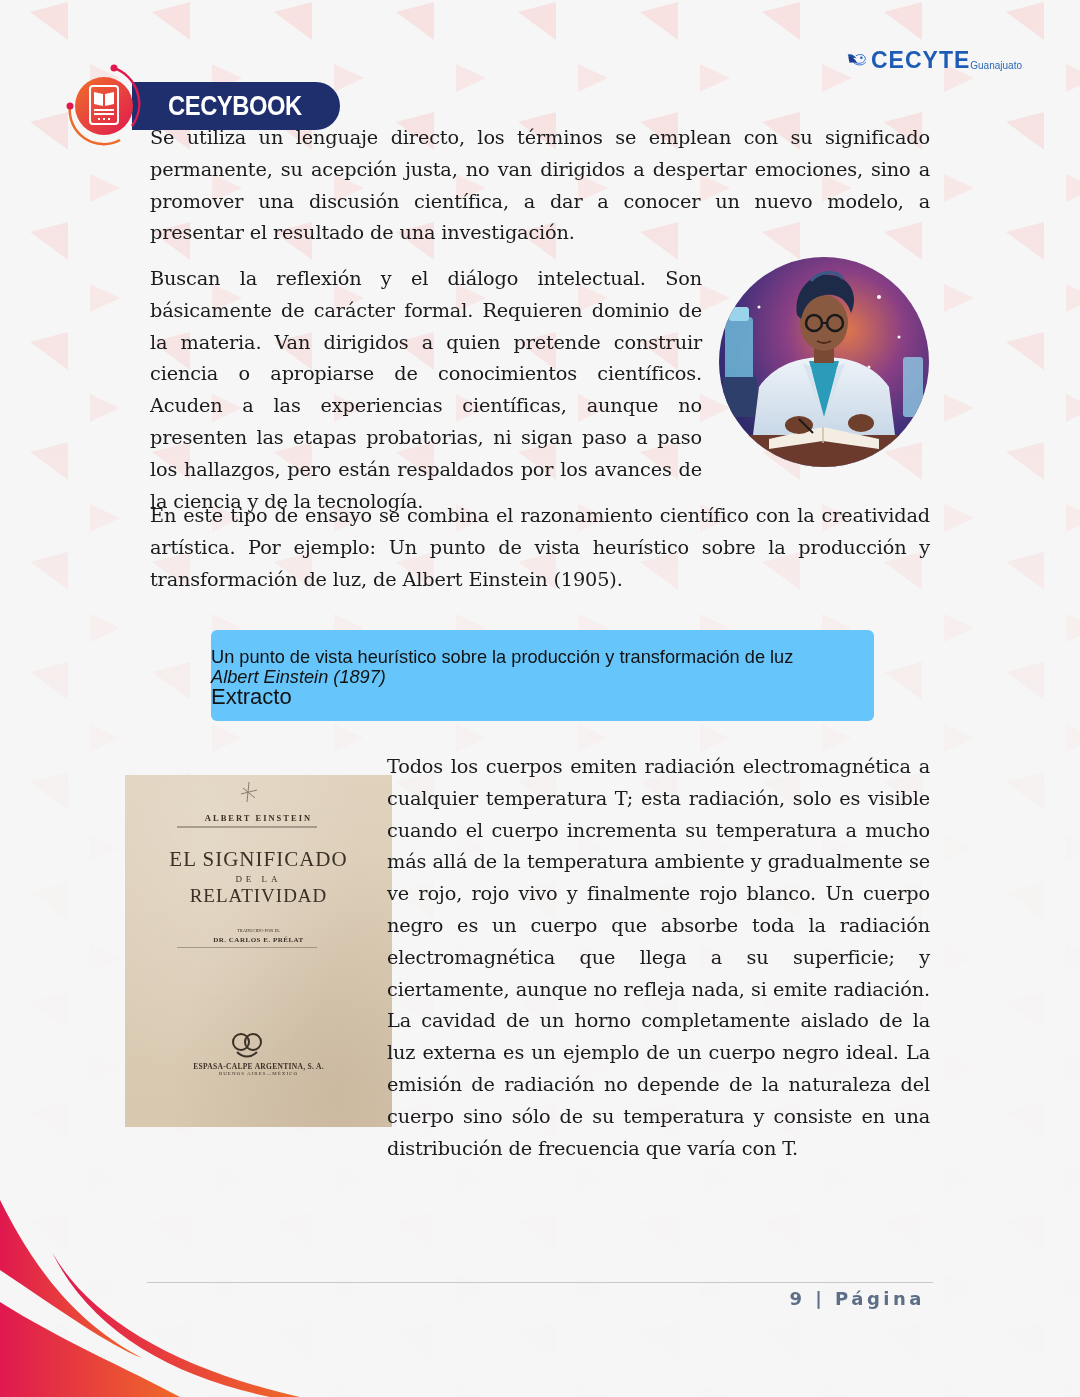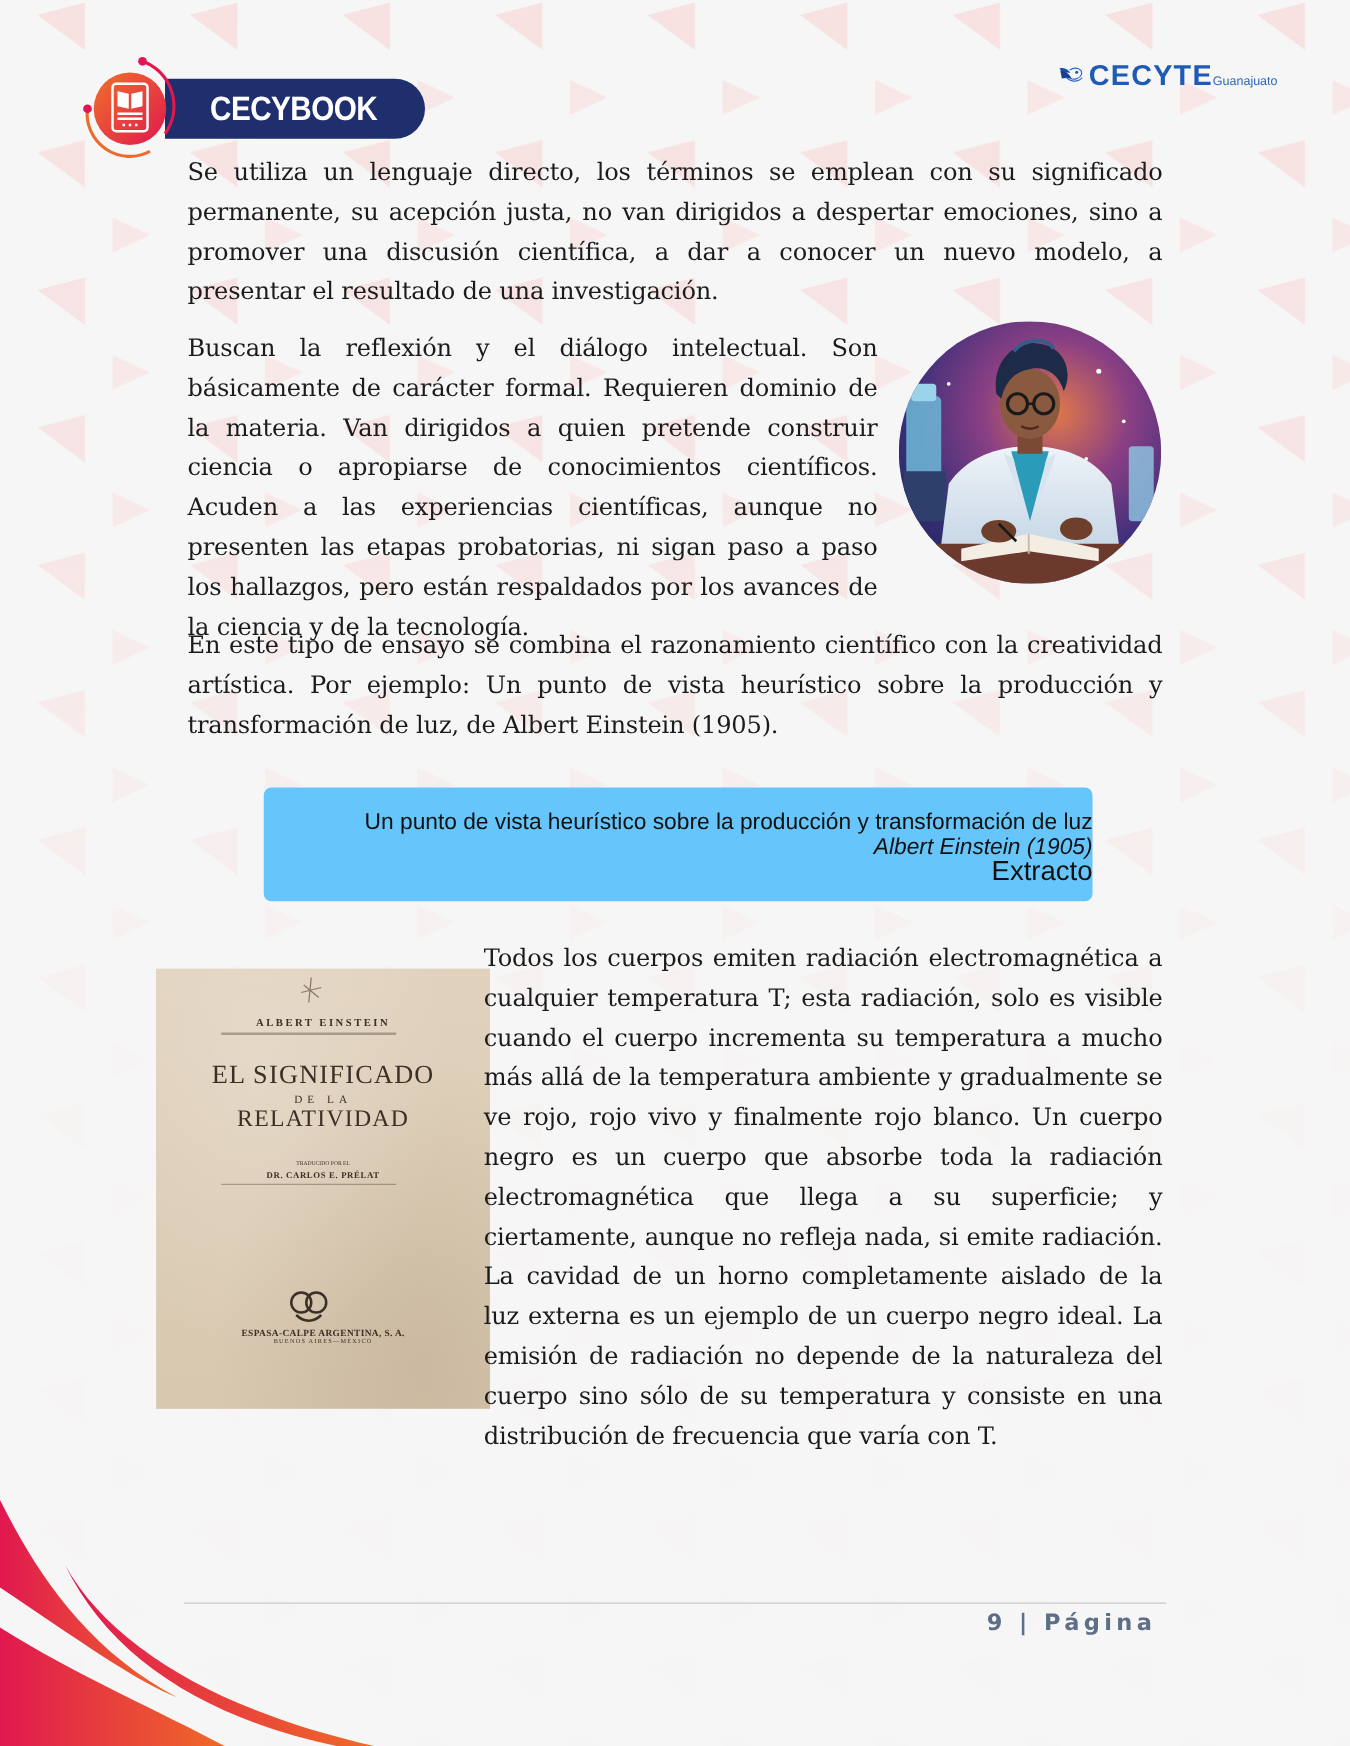--- a/index.html
+++ b/index.html
@@ -13,21 +13,21 @@
   }
   
   .bg-pattern { position: absolute; inset: 0; z-index: 0; pointer-events: none; }
   .bg-fade {
     position: absolute; inset: 0; z-index: 0; pointer-events: none;
     background: linear-gradient(to bottom, rgba(246,246,246,0) 0%, rgba(246,246,246,0.2) 30%, rgba(246,246,246,0.85) 60%, rgba(246,246,246,0.95) 100%);
   }
 
   
   .cecybook-badge {
-    position: absolute; left: 62px; top: 45px; width: 280px; height: 82px; z-index: 2;
+    position: absolute; left: 62px; top: 64px; width: 280px; height: 82px; z-index: 2;
   }
   .cecybook-pill {
     position: absolute; left: 70px; top: 18px; width: 208px; height: 48px;
     background: #1f2f6e; border-radius: 0 26px 26px 0;
     display: flex; align-items: center; padding-left: 36px;
   }
   .cecybook-pill span {
     font-family: "Liberation Sans", "DejaVu Sans", sans-serif;
     font-weight: 700; font-size: 27px; color: #ffffff; letter-spacing: -0.5px;
     transform: scaleX(0.88); transform-origin: left center; display: inline-block;
@@ -60,21 +60,21 @@
   .para-4 { left: 387px; top: 751px; width: 543px; }
 
   .scientist-img {
     position: absolute; left: 719px; top: 257px; width: 210px; height: 210px;
     border-radius: 50%; overflow: hidden; z-index: 2;
   }
 
   .quote-box {
     position: absolute; left: 211px; top: 630px; width: 663px; height: 91px;
     background: #66c6fb; border-radius: 6px; z-index: 2;
-    display: flex; flex-direction: column; align-items: flex-end; justify-content: center;
+    display: flex; flex-direction: column; align-items: flex-start; justify-content: center;
     font-family: "Liberation Sans", "DejaVu Sans", sans-serif; color: #111;
     padding-top: 2px;
   }
   .quote-title { font-size: 18.2px; line-height: 20px; }
   .quote-author { font-size: 18.2px; line-height: 20px; font-style: italic; }
   .quote-note { font-size: 22px; line-height: 20px; }
 
   .book-cover {
     position: absolute; left: 125px; top: 775px; width: 267px; height: 352px;
     background: #dccdb6; z-index: 2; overflow: hidden;
@@ -218,21 +218,21 @@
     <ellipse cx="80" cy="168" rx="14" ry="9" fill="#6e3f2a"></ellipse>
     <ellipse cx="142" cy="166" rx="13" ry="9" fill="#6e3f2a"></ellipse>
     <line x1="80" y1="162" x2="94" y2="176" stroke="#1a1a1a" stroke-width="2"></line>
   </svg>
 </div>
 
 <p class="para para-3">En este tipo de ensayo se combina el razonamiento científico con la creatividad artística. Por ejemplo: Un punto de vista heurístico sobre la producción y transformación de luz, de Albert Einstein (1905).</p>
 
 <div class="quote-box">
   <div class="quote-title">Un punto de vista heurístico sobre la producción y transformación de luz</div>
-  <div class="quote-author">Albert Einstein (1905)</div>
+  <div class="quote-author">Albert Einstein (1897)</div>
   <div class="quote-note">Extracto</div>
 </div>
 
 <div class="book-cover">
   <div class="grain"></div>
   <svg class="bc-mark" viewBox="0 0 24 24">
     <path d="M4 14 L20 10 M12 2 L10 22 M6 8 L18 18" stroke="#8a7a68" stroke-width="1" fill="none"></path>
   </svg>
   <div class="bc bc-author">ALBERT EINSTEIN</div>
   <div class="bc bc-line" style="top:51px;"></div>

